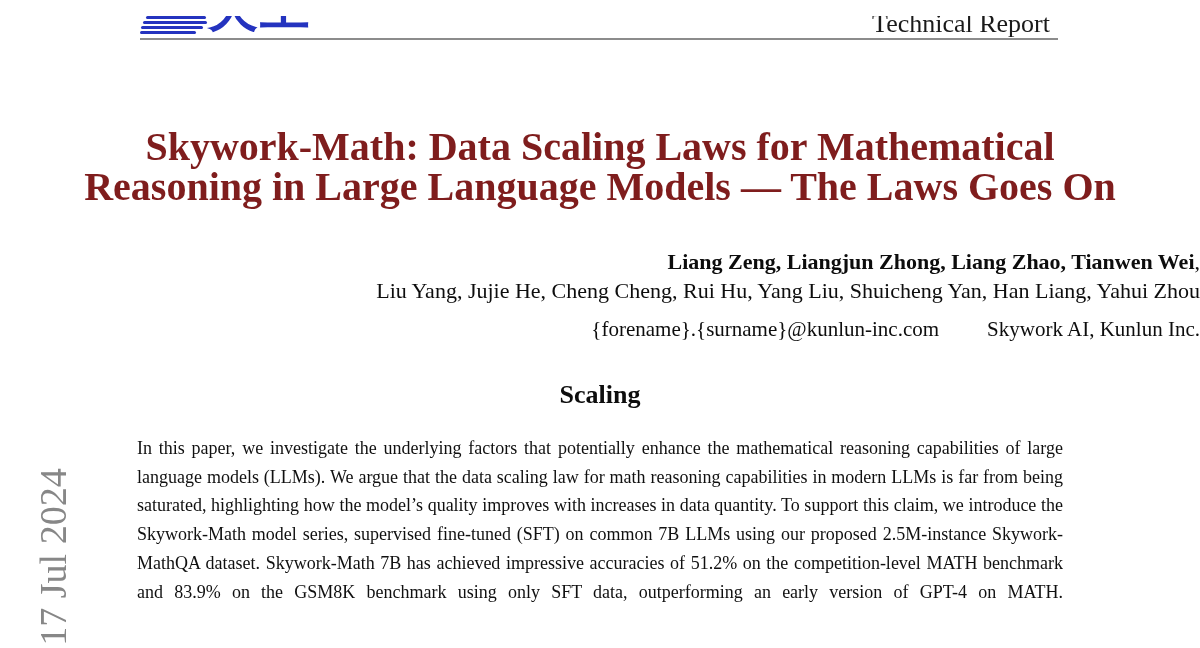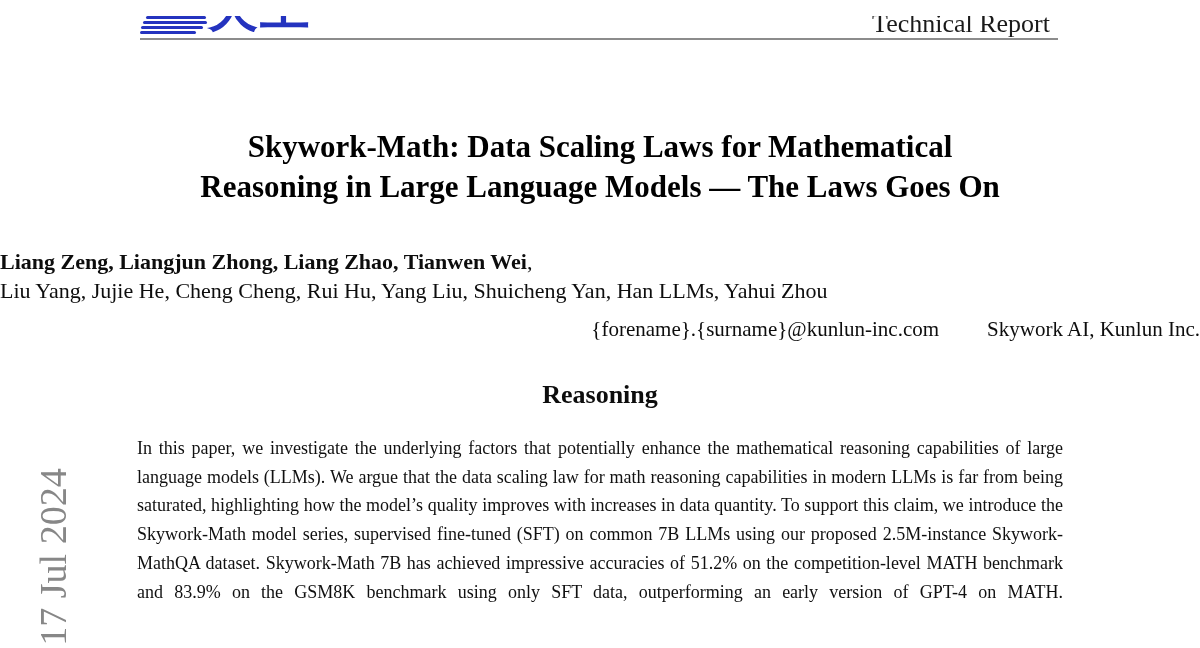--- a/index.html
+++ b/index.html
@@ -87,30 +87,30 @@
   }
 
   
   .paper-title {
     position: absolute;
     left: 0;
     right: 0;
     top: 111px;
     text-align: center;
     font-weight: bold;
-    font-size: 31px;
+    font-size: 40px;
     line-height: 40px;
-    color: #000000;
+    color: #7f1d1d;
   }
   .authors {
     position: absolute;
     left: 0;
     right: 0;
     top: 231px;
-    text-align: left;
+    text-align: right;
     font-size: 22px;
     line-height: 29px;
   }
   .authors .lead { font-weight: bold; }
   .contact-row {
     position: absolute;
     left: 0;
     right: 0;
     top: 301px;
     text-align: right;
@@ -162,24 +162,24 @@
 
   <div class="arxiv-stamp">17 Jul 2024</div>
 
   <div class="paper-title">
     <div>Skywork-Math: Data Scaling Laws for Mathematical</div>
     <div>Reasoning in Large Language Models — The Laws Goes On</div>
   </div>
 
   <div class="authors">
     <div><span class="lead">Liang Zeng, Liangjun Zhong, Liang Zhao, Tianwen Wei</span><span>,</span></div>
-    <div>Liu Yang, Jujie He, Cheng Cheng, Rui Hu, Yang Liu, Shuicheng Yan, Han LLMs, Yahui Zhou</div>
+    <div>Liu Yang, Jujie He, Cheng Cheng, Rui Hu, Yang Liu, Shuicheng Yan, Han Liang, Yahui Zhou</div>
   </div>
 
   <div class="contact-row">
     <span class="email">{forename}.{surname}@kunlun-inc.com</span><span class="affiliation">Skywork AI, Kunlun Inc.</span>
   </div>
 
-  <div class="abstract-heading">Reasoning</div>
+  <div class="abstract-heading">Scaling</div>
 
   <div class="abstract-text">In this paper, we investigate the underlying factors that potentially enhance the mathematical reasoning capabilities of large language models (LLMs). We argue that the data scaling law for math reasoning capabilities in modern LLMs is far from being saturated, highlighting how the model’s quality improves with increases in data quantity. To support this claim, we introduce the Skywork-Math model series, supervised fine-tuned (SFT) on common 7B LLMs using our proposed 2.5M-instance Skywork-MathQA dataset. Skywork-Math 7B has achieved impressive accuracies of 51.2% on the competition-level MATH benchmark and 83.9% on the GSM8K benchmark using only SFT data, outperforming an early version of GPT-4 on MATH.</div>
 
 </div>
 
 </body></html>

